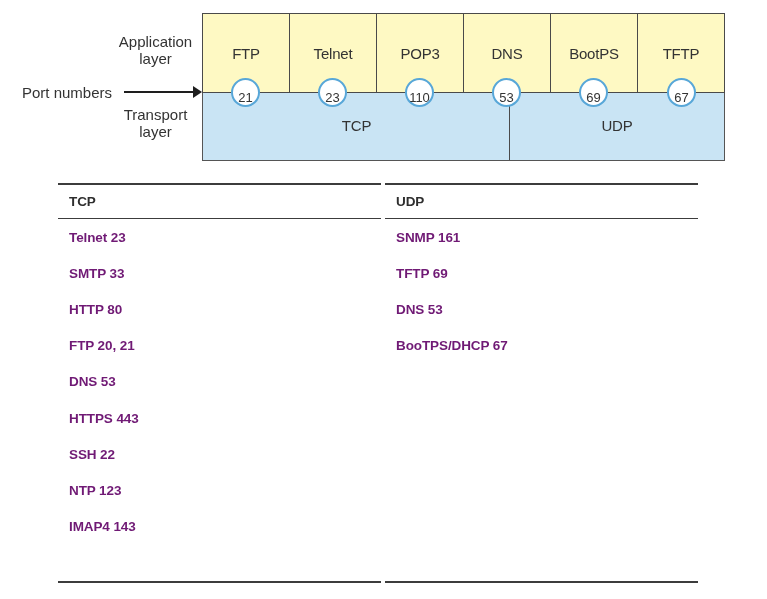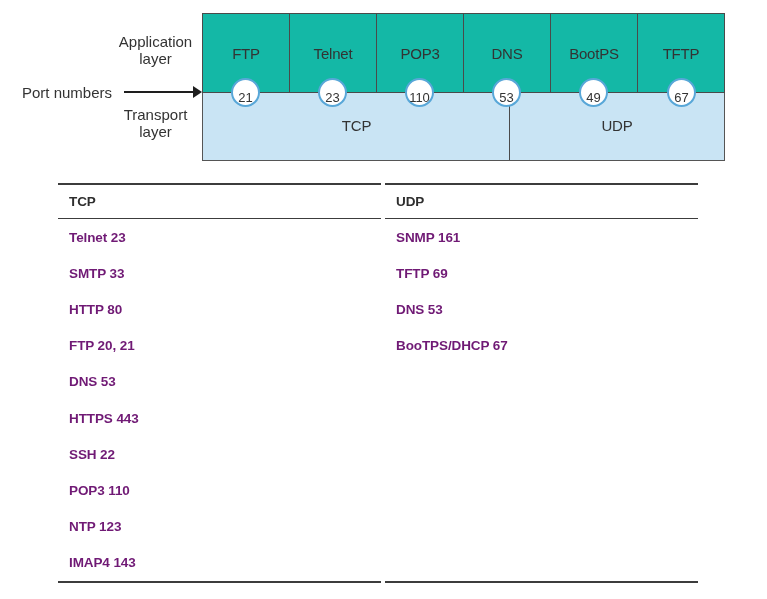--- a/index.html
+++ b/index.html
@@ -14,21 +14,21 @@
     height: 599px;
     background: #ffffff;
     overflow: hidden;
   }
 
   
   .app-band {
     position: absolute;
     left: 202px; top: 13px;
     width: 523px; height: 80px;
-    background: #14b8a6;
+    background: #fef9c3;
     border: 1px solid #4a4a4a;
     box-sizing: border-box;
     display: flex;
     z-index: 1;
   }
   .app-cell {
     flex: 1 1 0;
     display: flex;
     align-items: center;
     justify-content: center;
@@ -204,37 +204,36 @@
   <div class="port-circle" style="left:318px">
       <span>23</span>
     </div>
   <div class="port-circle" style="left:405px">
       <span>110</span>
     </div>
   <div class="port-circle" style="left:492px">
       <span>53</span>
     </div>
   <div class="port-circle" style="left:579px">
-      <span>49</span>
+      <span>69</span>
     </div>
   <div class="port-circle" style="left:667px">
       <span>67</span>
     </div>
 
   <div class="port-table">
     <div class="table-col tcp">
       <div class="col-header">TCP</div>
       <div class="table-row">Telnet 23</div>
       <div class="table-row">SMTP 33</div>
       <div class="table-row">HTTP 80</div>
       <div class="table-row">FTP 20, 21</div>
       <div class="table-row">DNS 53</div>
       <div class="table-row">HTTPS 443</div>
       <div class="table-row">SSH 22</div>
-      <div class="table-row">POP3 110</div>
       <div class="table-row">NTP 123</div>
       <div class="table-row">IMAP4 143</div>
     </div>
     <div class="table-col udp">
       <div class="col-header">UDP</div>
       <div class="table-row">SNMP 161</div>
       <div class="table-row">TFTP 69</div>
       <div class="table-row">DNS 53</div>
       <div class="table-row">BooTPS/DHCP 67</div>
     </div>

